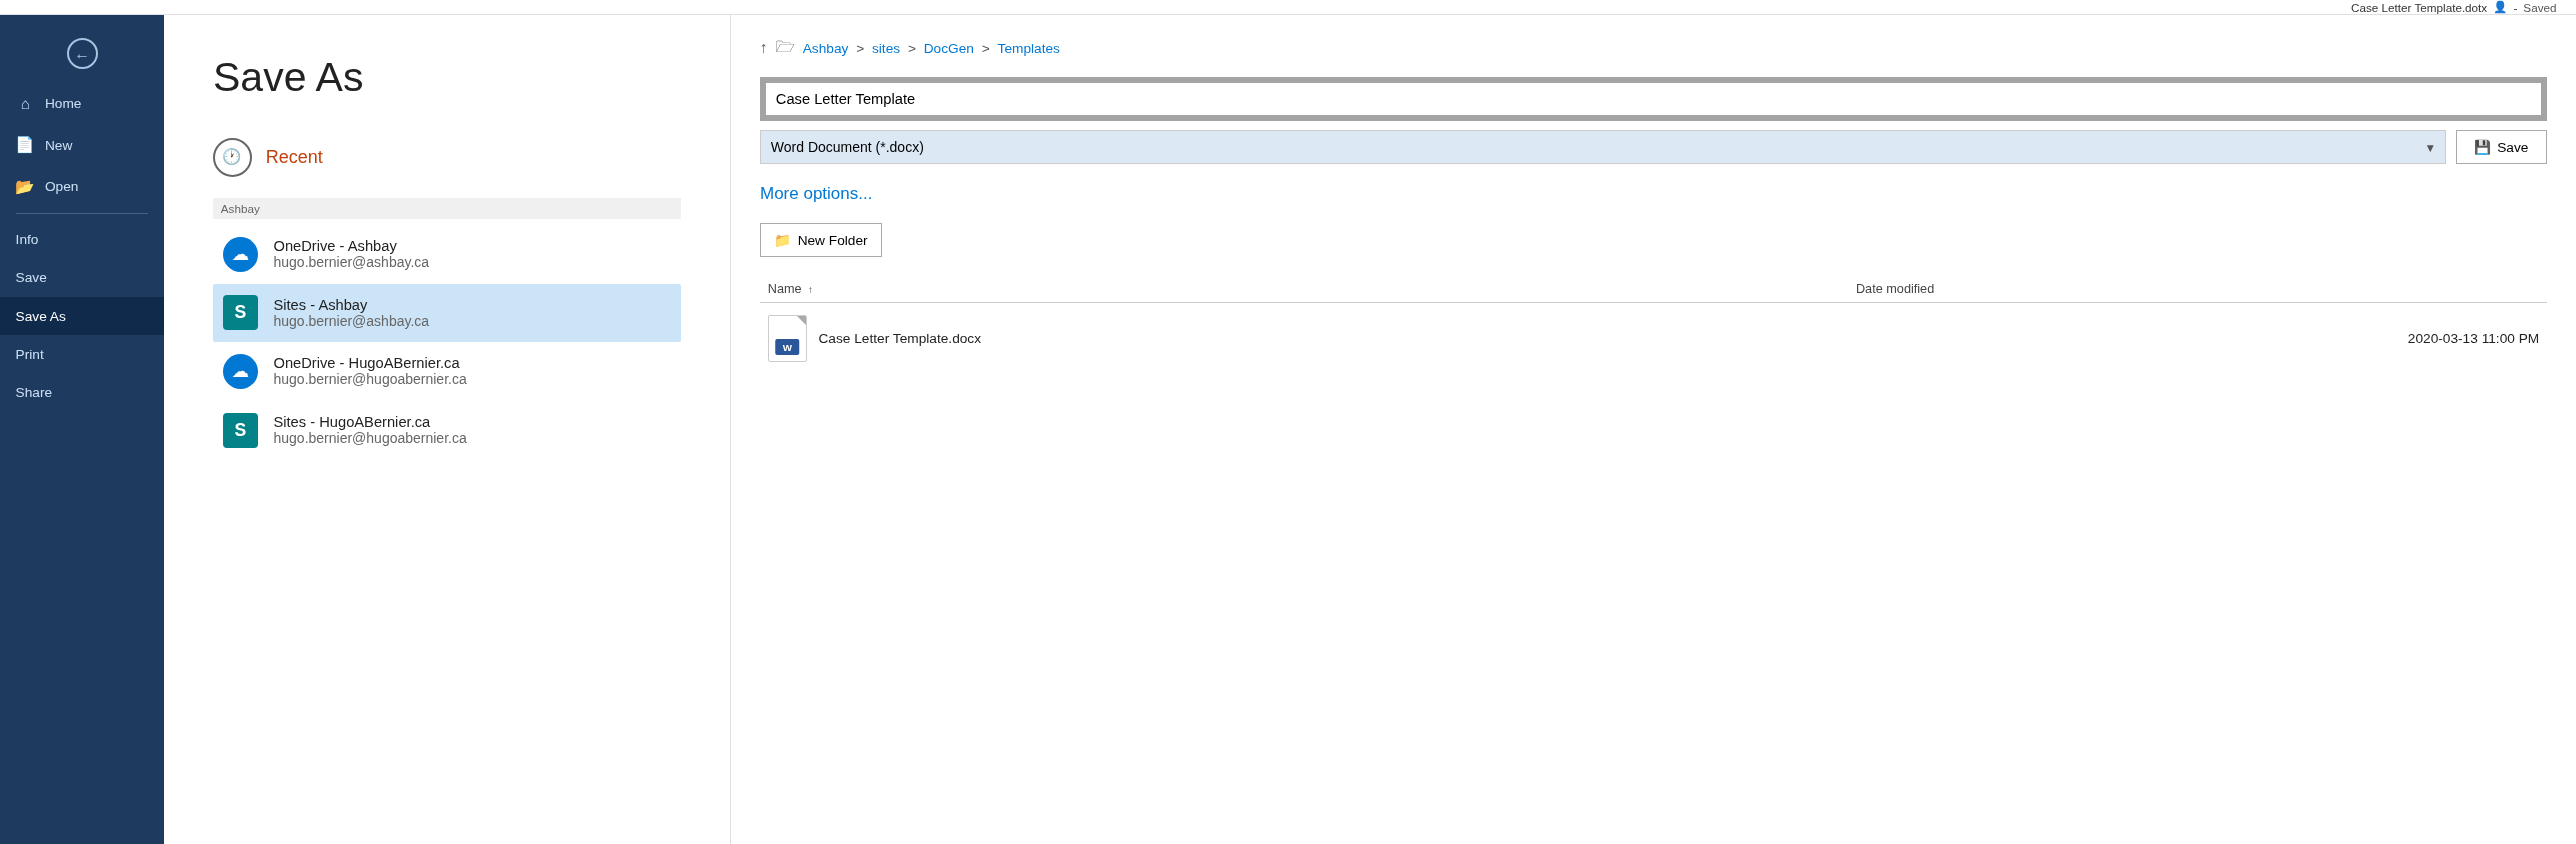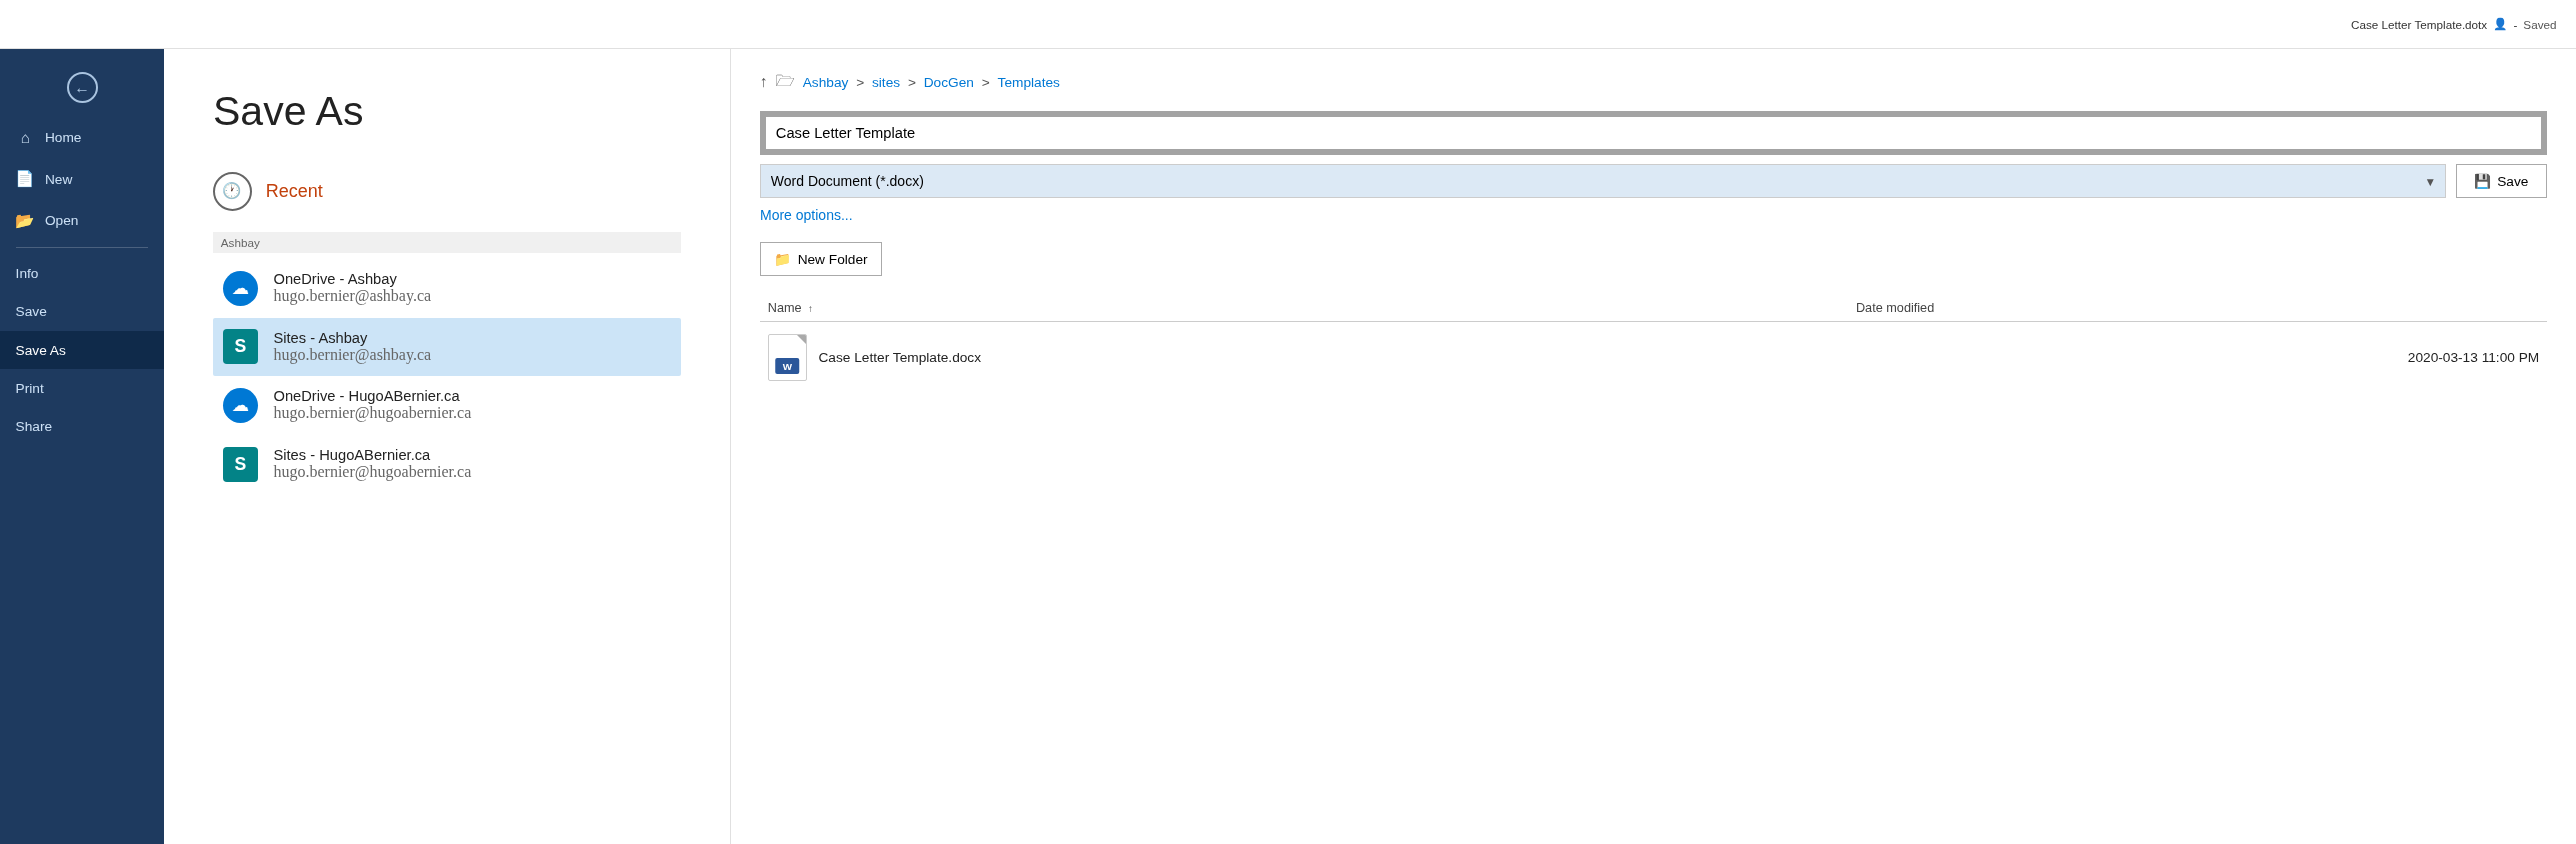--- a/index.html
+++ b/index.html
@@ -7,21 +7,21 @@
       font-family: 'Segoe UI', Tahoma, Geneva, Verdana, sans-serif;
       background: #fff;
       display: flex;
       flex-direction: column;
       height: 100vh;
       overflow: hidden;
     }
 
     
     .title-bar {
-      height: 49px;
+      height: 15px;
       background: #fff;
       display: flex;
       align-items: center;
       justify-content: flex-end;
       padding-right: 19.5px;
       border-bottom: 1px solid #e0e0e0;
       font-size: 11.7px;
       color: #333;
     }
     .title-bar .doc-title {
@@ -203,23 +203,22 @@
     }
     .location-info {
       display: flex;
       flex-direction: column;
     }
     .location-name {
       font-size: 14.7px;
       color: #222;
     }
     .location-email {
-      font-size: 16px;
+      font-size: 14px;
       color: #666;
-      font-family: Liberation Serif, serif;
     }
 
     
     .right-panel {
       flex: 1;
       padding: 19.5px 29px;
       overflow-y: auto;
       background: #fff;
     }
 
@@ -293,26 +292,27 @@
       gap: 5.9px;
       padding: 7.8px 17.6px;
       border: 1px solid #aaa;
       background: #fff;
       font-size: 13.7px;
       cursor: pointer;
       white-space: nowrap;
     }
 
     .more-options-link {
-      font-size: 14px;
+      font-size: 17px;
       color: #0078d4;
       cursor: pointer;
       text-decoration: none;
       display: inline-block;
       margin-bottom: 19.5px;
+      margin-top: 12px;
     }
 
     .new-folder-btn {
       display: flex;
       align-items: center;
       gap: 5.9px;
       padding: 7.8px 13.7px;
       border: 1px solid #aaa;
       background: #fff;
       font-size: 13.7px;

